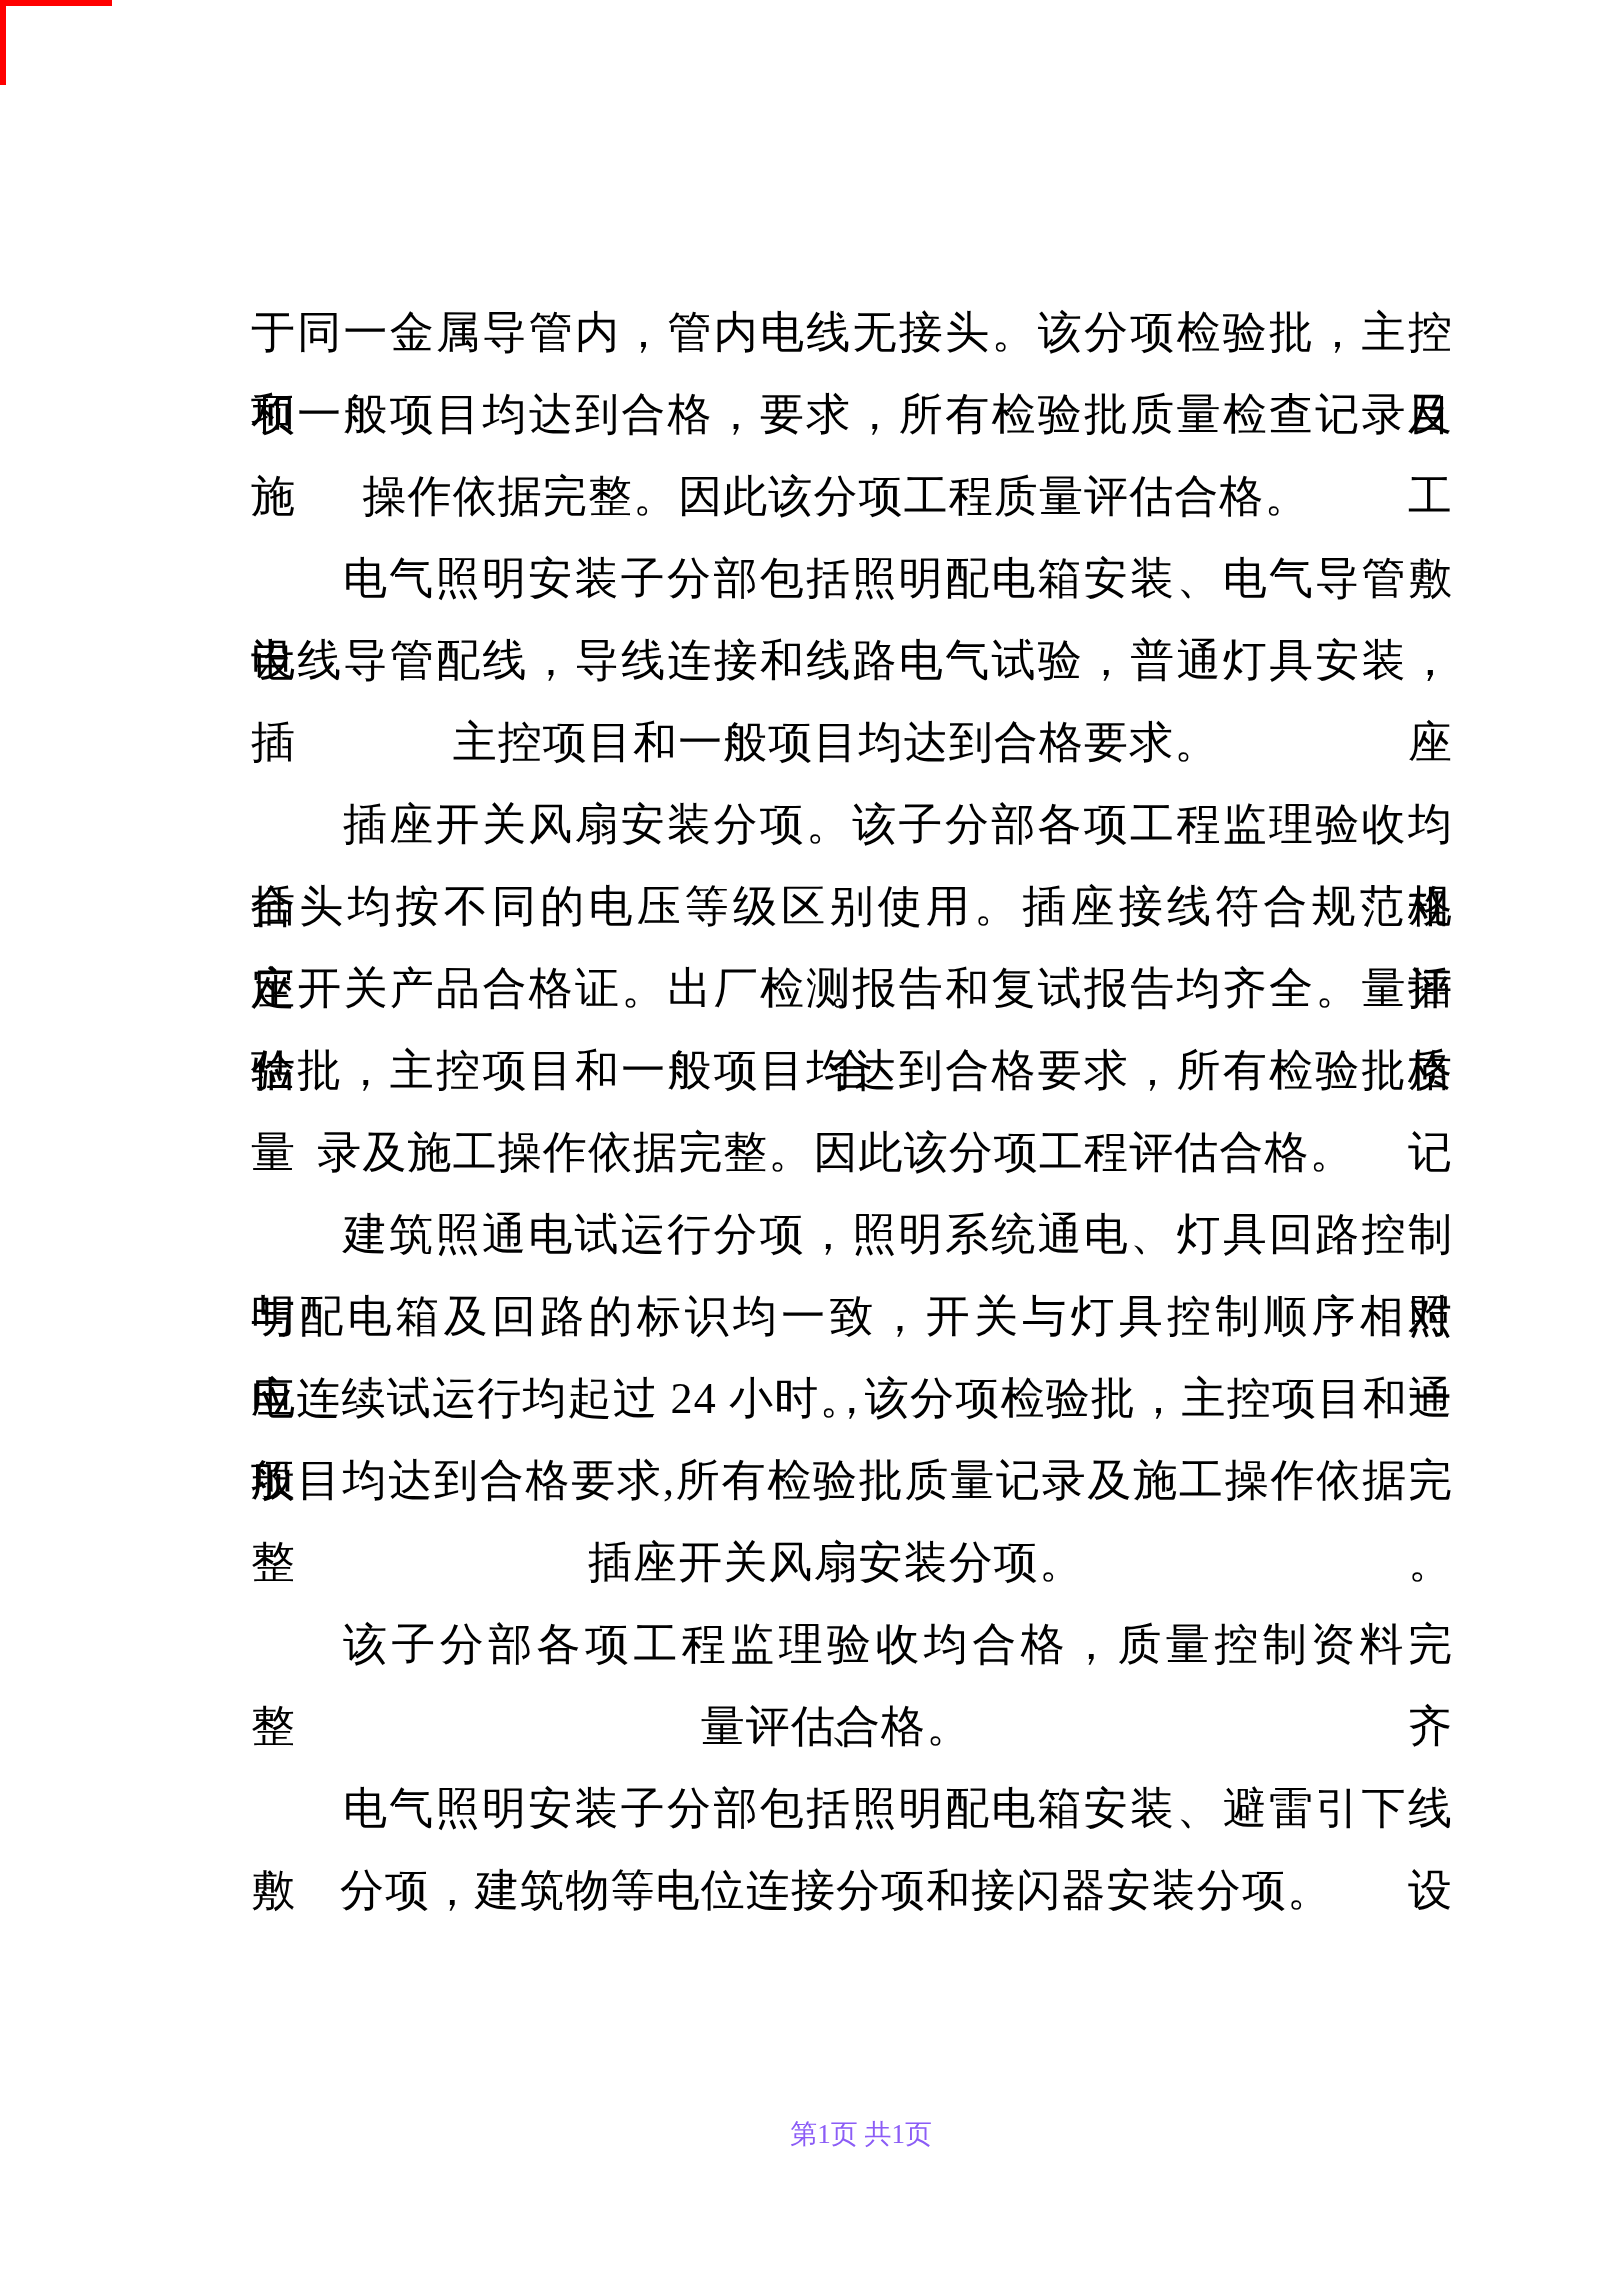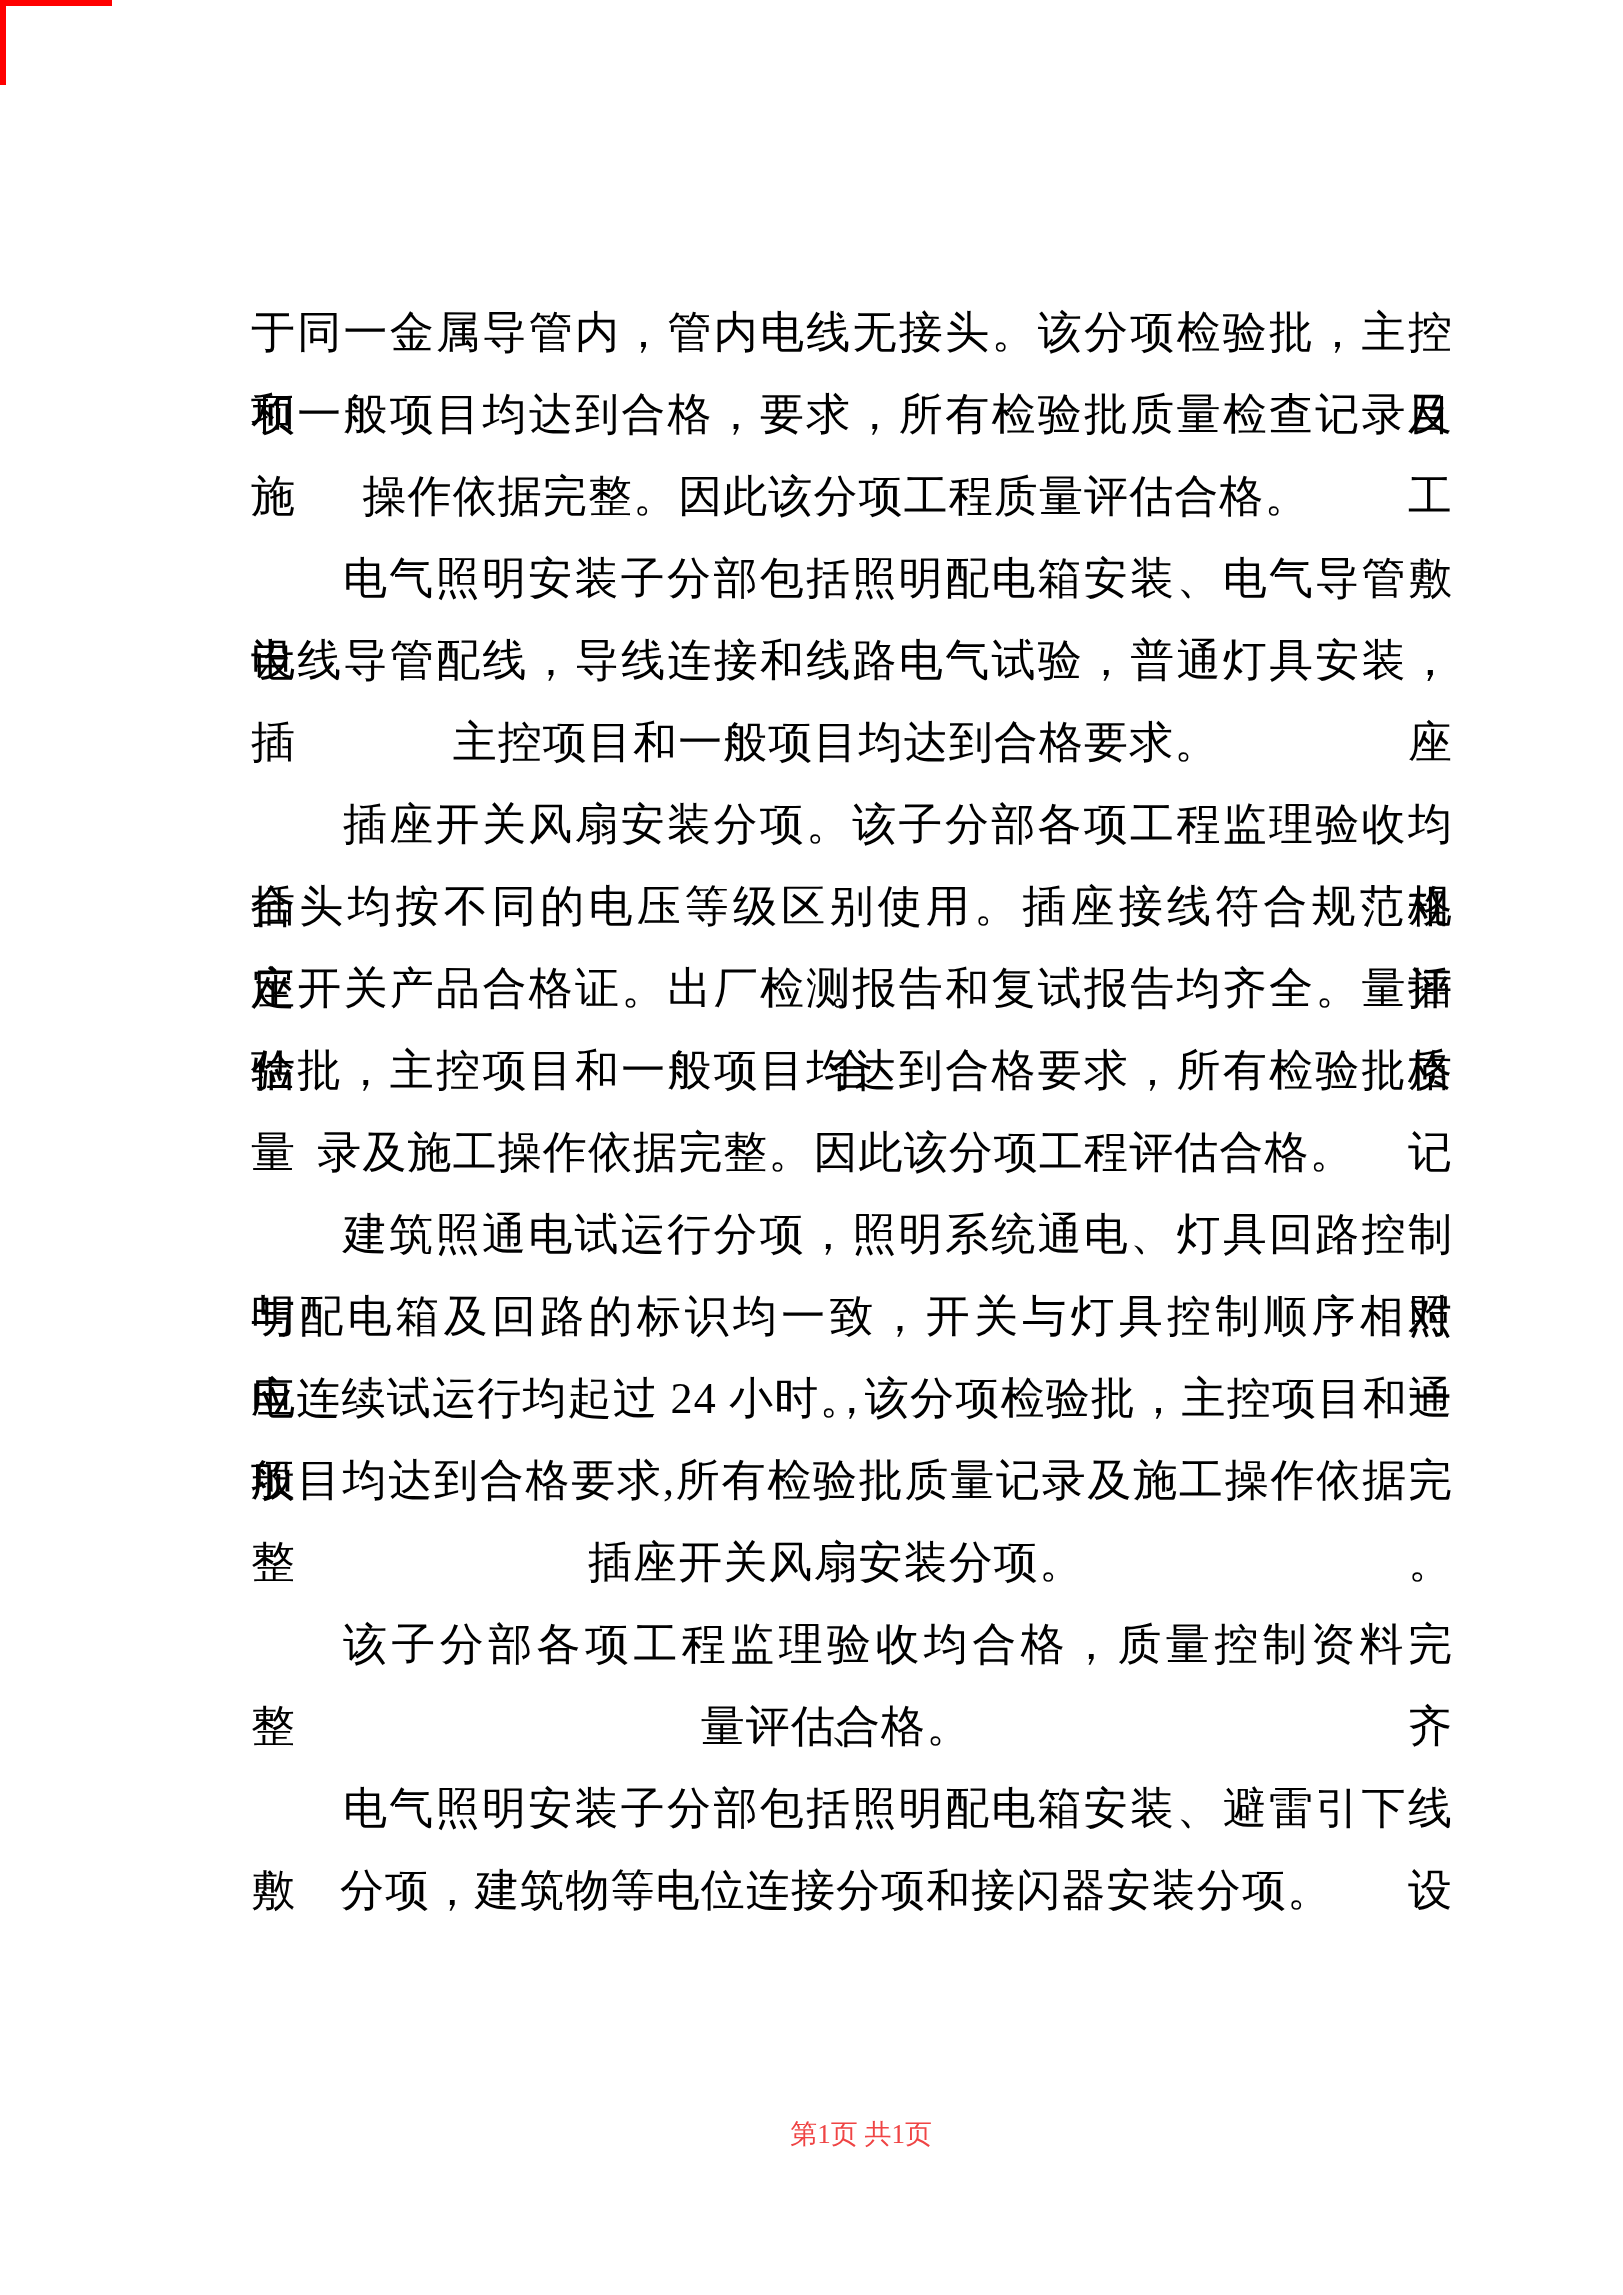--- a/index.html
+++ b/index.html
@@ -57,21 +57,21 @@
     text-indent: 92px;
   }
   .page-footer {
     position: absolute;
     left: 219px;
     top: 2114px;
     width: 1284px;
     text-align: center;
     font-size: 27px;
     line-height: 40px;
-    color: #ef4444;
+    color: #8b5cf6;
   }
 </style>
 </head>
 <body>
 
 <div class="corner-mark-v"></div>
 <div class="corner-mark-h"></div>
 
 <div class="doc-body">
     <div class="line fill">于同一金属导管内，管内电线无接头。该分项检验批，主控项目</div>

